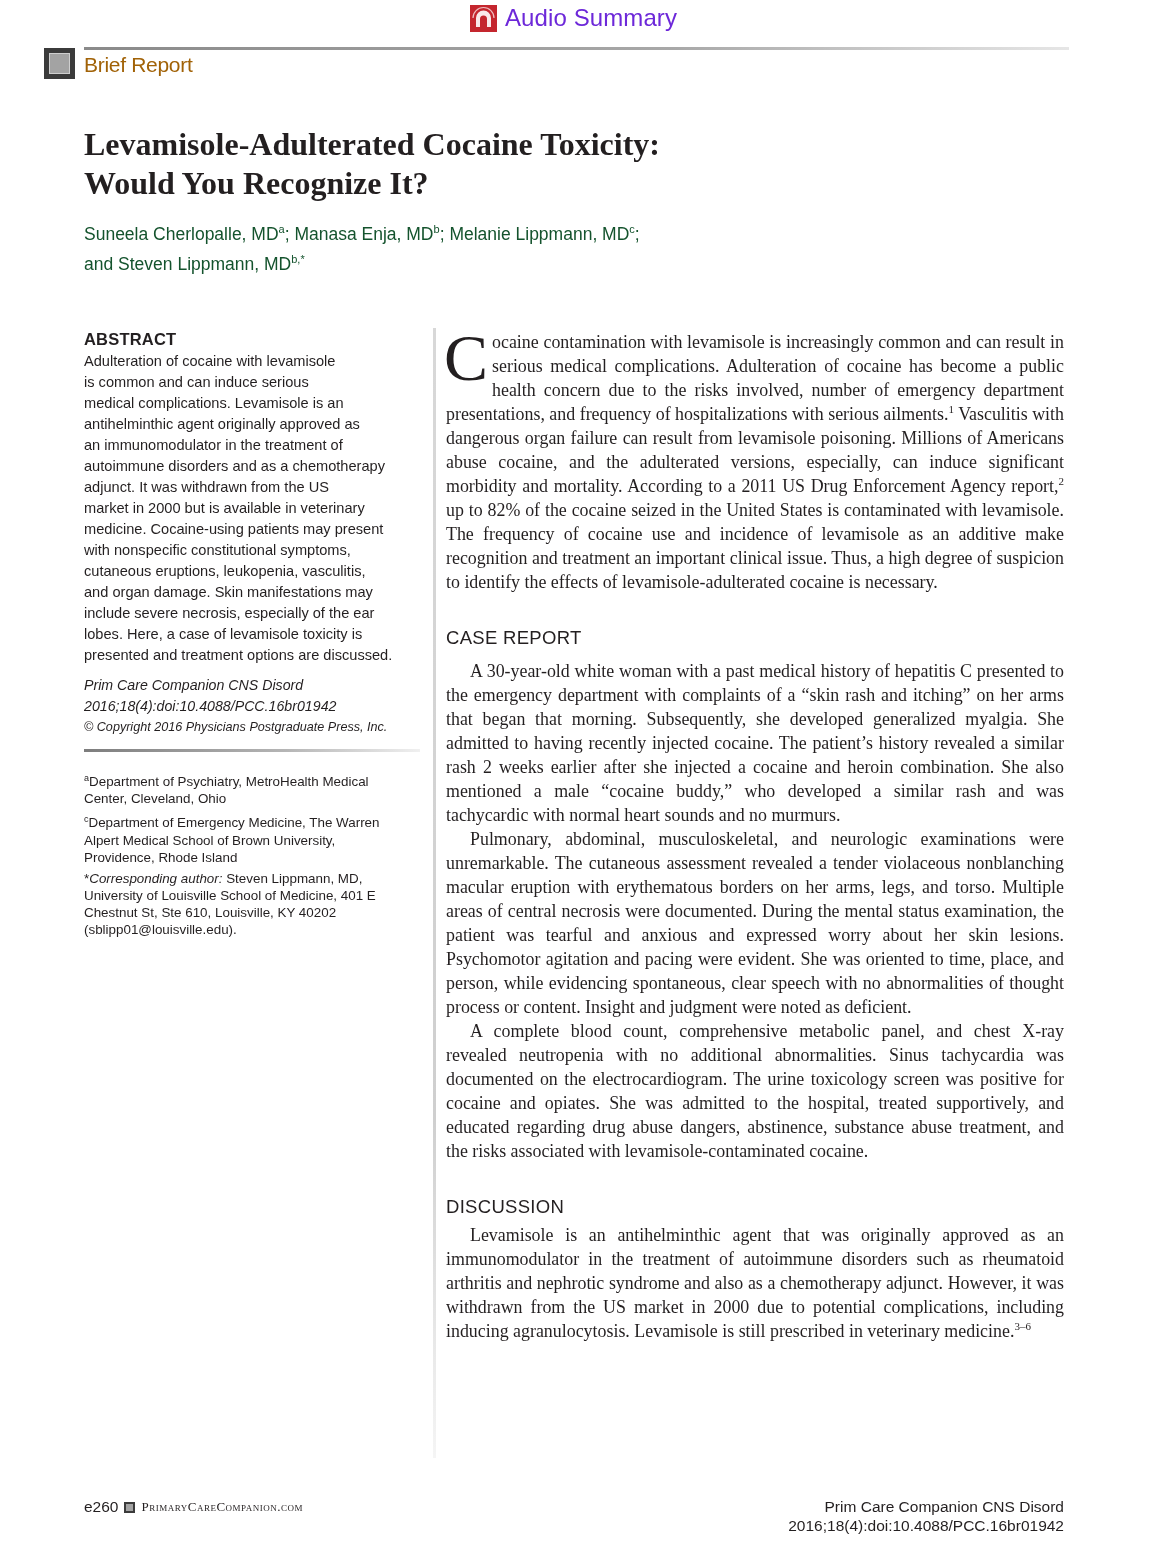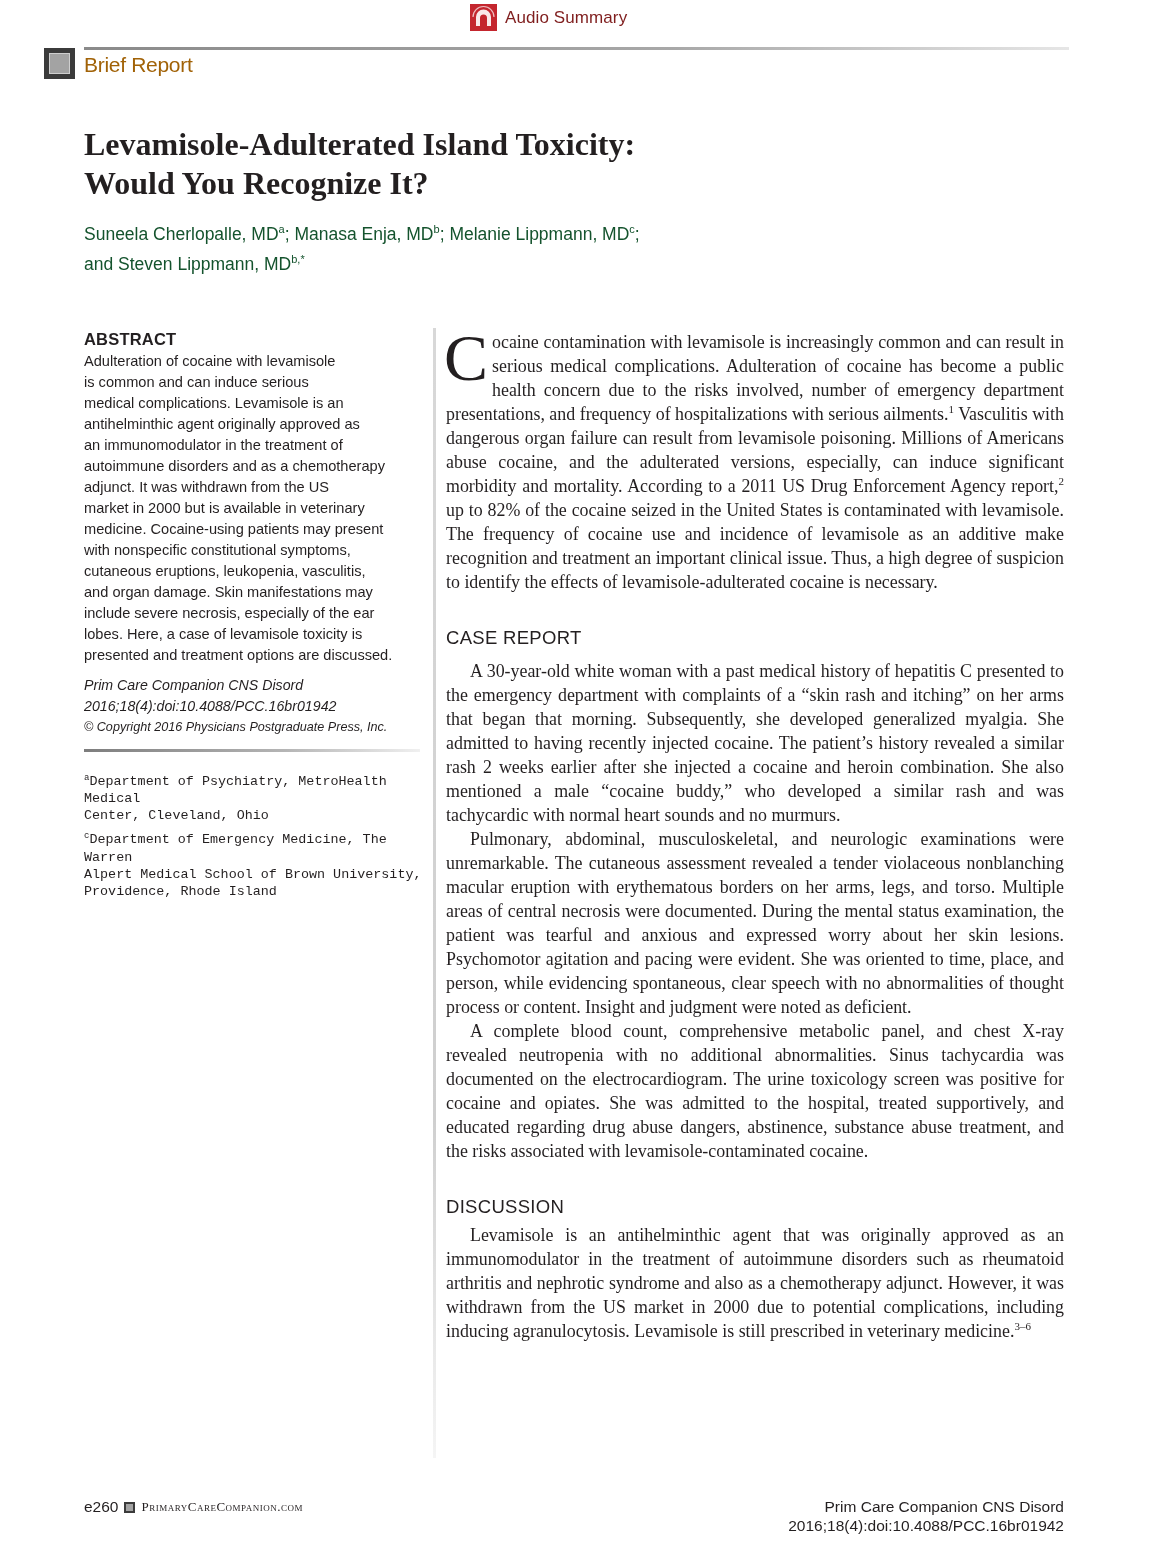--- a/index.html
+++ b/index.html
@@ -2,42 +2,42 @@
 <html><head>
 <meta charset="utf-8">
 <style>
   html, body { margin: 0; padding: 0; background: #ffffff; }
   body { width: 1170px; height: 1566px; position: relative; overflow: hidden; color: #231f20; }
 
   
   .audio { position: absolute; left: 470px; top: 4px; display: flex; align-items: center; gap: 8px; cursor: pointer; }
   .audio-icon { width: 27px; height: 27px; background: #c4262e; position: relative; overflow: hidden; }
   .audio-icon svg { position: absolute; left: 0; top: 0; }
-  .audio-label { font-family: "Liberation Sans", sans-serif; font-size: 17px; color: #7f1d1d; letter-spacing: 0.1px; }
+  .audio-label { font-family: "Liberation Sans", sans-serif; font-size: 24px; color: #6d28d9; letter-spacing: 0.1px; }
 
   
   .section-box { position: absolute; left: 44px; top: 48px; width: 31px; height: 31px; background: #3b3b3b; }
   .section-box .inner { position: absolute; left: 5px; top: 5px; width: 19px; height: 19px; background: #a3a3a3; border: 1px solid #cfcfcf; }
   .section-rule { position: absolute; left: 84px; top: 47px; width: 985px; height: 3px;
     background: linear-gradient(to right, #8a8a8a 0%, #a8a8a8 60%, #e6e6e6 100%); }
   .section-label { position: absolute; left: 84px; top: 53px; font-family: "Liberation Sans", sans-serif; font-size: 21px; color: #a16207; letter-spacing: -0.3px; }
 
   
   .title { position: absolute; left: 84px; top: 125px; width: 700px; font-family: "Liberation Serif", serif; font-weight: bold; font-size: 32px; line-height: 39px; color: #231f20; margin: 0; }
   .authors { position: absolute; left: 84px; top: 217px; width: 700px; font-family: Liberation Sans, sans-serif; font-size: 17.5px; line-height: 25px; color: #14532d; }
   .authors sup { font-size: 11px; }
 
   
   .left-col { position: absolute; left: 84px; top: 330px; width: 340px; }
   .abstract-head { font-family: "Liberation Sans", sans-serif; font-weight: bold; font-size: 16.5px; margin: 0 0 2px 0; letter-spacing: 0.2px; }
   .abstract-body { font-family: "Liberation Sans", sans-serif; font-size: 14.6px; line-height: 21px; margin: 0; white-space: pre-line; }
   .citation { margin-top: 9px; font-family: "Liberation Sans", sans-serif; font-style: italic; font-size: 14.2px; line-height: 21px; }
   .copyright { font-family: "Liberation Sans", sans-serif; font-style: italic; font-size: 12.6px; line-height: 20px; }
   .left-rule { margin-top: 12px; width: 336px; height: 3px; background: linear-gradient(to right, #7d7d7d 0%, #b5b5b5 60%, #f0f0f0 100%); }
-  .affils { margin-top: 18px; font-family: Liberation Mono, monospace; font-size: 13.4px; line-height: 17px; }
+  .affils { margin-top: 18px; font-family: Liberation Sans, sans-serif; font-size: 13.4px; line-height: 17px; }
   .affil { margin-bottom: 4px; white-space: pre-line; }
   .affil sup { font-size: 9px; }
   .affil em { font-style: italic; }
 
   
   .col-divider { position: absolute; left: 433px; top: 328px; width: 3px; height: 1130px;
     background: linear-gradient(to bottom, #d8d8d8 0%, #cfcfcf 70%, #f5f5f5 100%); }
 
   
   .right-col { position: absolute; left: 446px; top: 330px; width: 618px; font-family: "Liberation Serif", serif; font-size: 17.9px; line-height: 24px; color: #231f20; }
@@ -71,21 +71,21 @@
   <span class="audio-label">Audio Summary</span>
 </div>
 
 <div class="section-box">
     <div class="inner"></div>
   </div>
 <div class="section-rule"></div>
 <div class="section-label">Brief Report</div>
 
 <h1 class="title">
-  <span>Levamisole-Adulterated Island Toxicity:</span><br>
+  <span>Levamisole-Adulterated Cocaine Toxicity:</span><br>
   <span>Would You Recognize It?</span>
 </h1>
 
 <div class="authors">
   <span>Suneela Cherlopalle, MD</span><sup>a</sup><span>; </span><span>Manasa Enja, MD</span><sup>b</sup><span>; </span><span>Melanie Lippmann, MD</span><sup>c</sup><span>;</span><br>
   <span>and Steven Lippmann, MD</span><sup>b,*</sup>
 </div>
 
 <div class="left-col">
   <h2 class="abstract-head">ABSTRACT</h2>
@@ -109,20 +109,24 @@
     <div>2016;18(4):doi:10.4088/PCC.16br01942</div>
   </div>
   <div class="copyright">© Copyright 2016 Physicians Postgraduate Press, Inc.</div>
   <div class="left-rule"></div>
   <div class="affils">
     <div class="affil"><sup>a</sup><span>Department of Psychiatry, MetroHealth Medical
 Center, Cleveland, Ohio</span></div>
     <div class="affil"><sup>c</sup><span>Department of Emergency Medicine, The Warren
 Alpert Medical School of Brown University,
 Providence, Rhode Island</span></div>
+    <div class="affil"><span>*</span><em>Corresponding author:</em><span> Steven Lippmann, MD,
+University of Louisville School of Medicine, 401 E
+Chestnut St, Ste 610, Louisville, KY 40202
+(sblipp01@louisville.edu).</span></div>
   </div>
 </div>
 
 <div class="col-divider"></div>
 
 <div class="right-col">
   <p><span class="dropcap">C</span><span>ocaine contamination with levamisole is increasingly common and can result in serious medical complications. Adulteration of cocaine has become a public health concern due to the risks involved, number of emergency department presentations, and frequency of hospitalizations with serious ailments.</span><sup>1</sup><span> Vasculitis with dangerous organ failure can result from levamisole poisoning. Millions of Americans abuse cocaine, and the adulterated versions, especially, can induce significant morbidity and mortality. According to a 2011 US Drug Enforcement Agency report,</span><sup>2</sup><span> up to 82% of the cocaine seized in the United States is contaminated with levamisole.  The frequency of cocaine use and incidence of levamisole as an additive make recognition and treatment an important clinical issue. Thus, a high degree of suspicion to identify the effects of levamisole-adulterated cocaine is necessary.</span></p>
 
   <h3 class="sec-head h-case">CASE REPORT</h3>
   <p class="indent">A 30-year-old white woman with a past medical history of hepatitis C presented to the emergency department with complaints of a “skin rash and itching” on her arms that began that morning. Subsequently, she developed generalized myalgia. She admitted to having recently injected cocaine. The patient’s history revealed a similar rash 2 weeks earlier after she injected a cocaine and heroin combination. She also mentioned a male “cocaine buddy,” who developed a similar rash and was tachycardic with normal heart sounds and no murmurs.</p>

